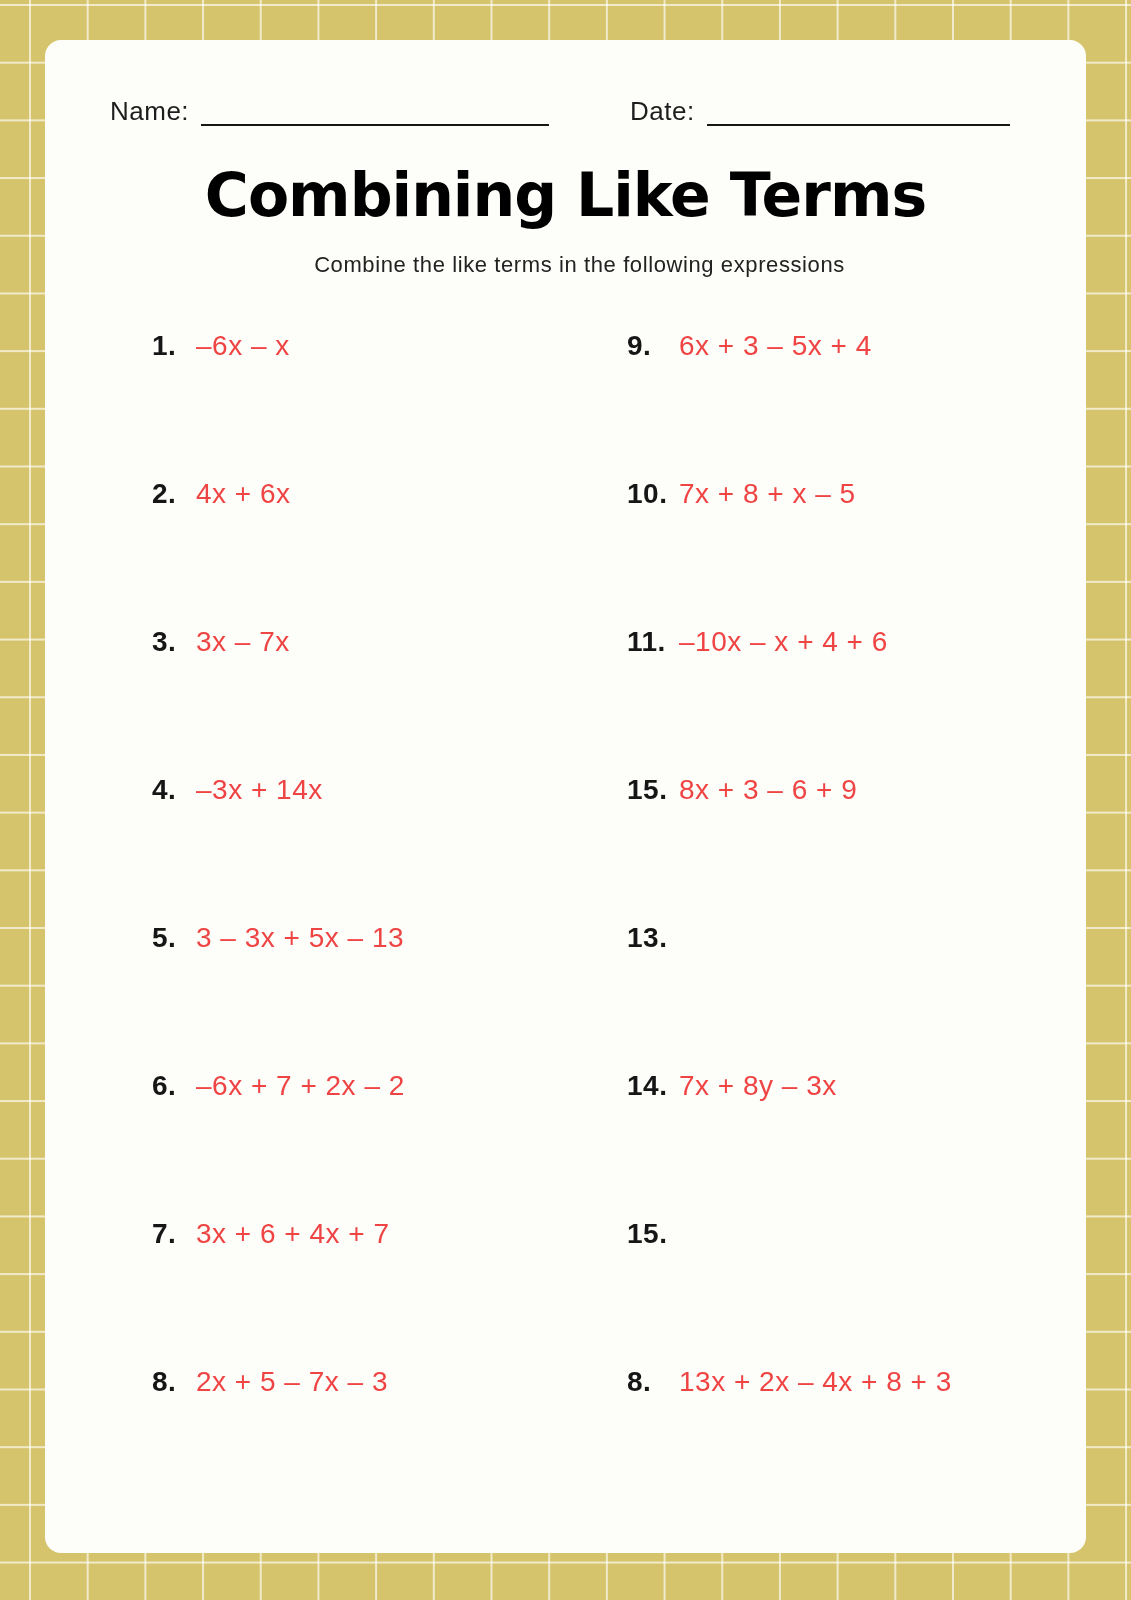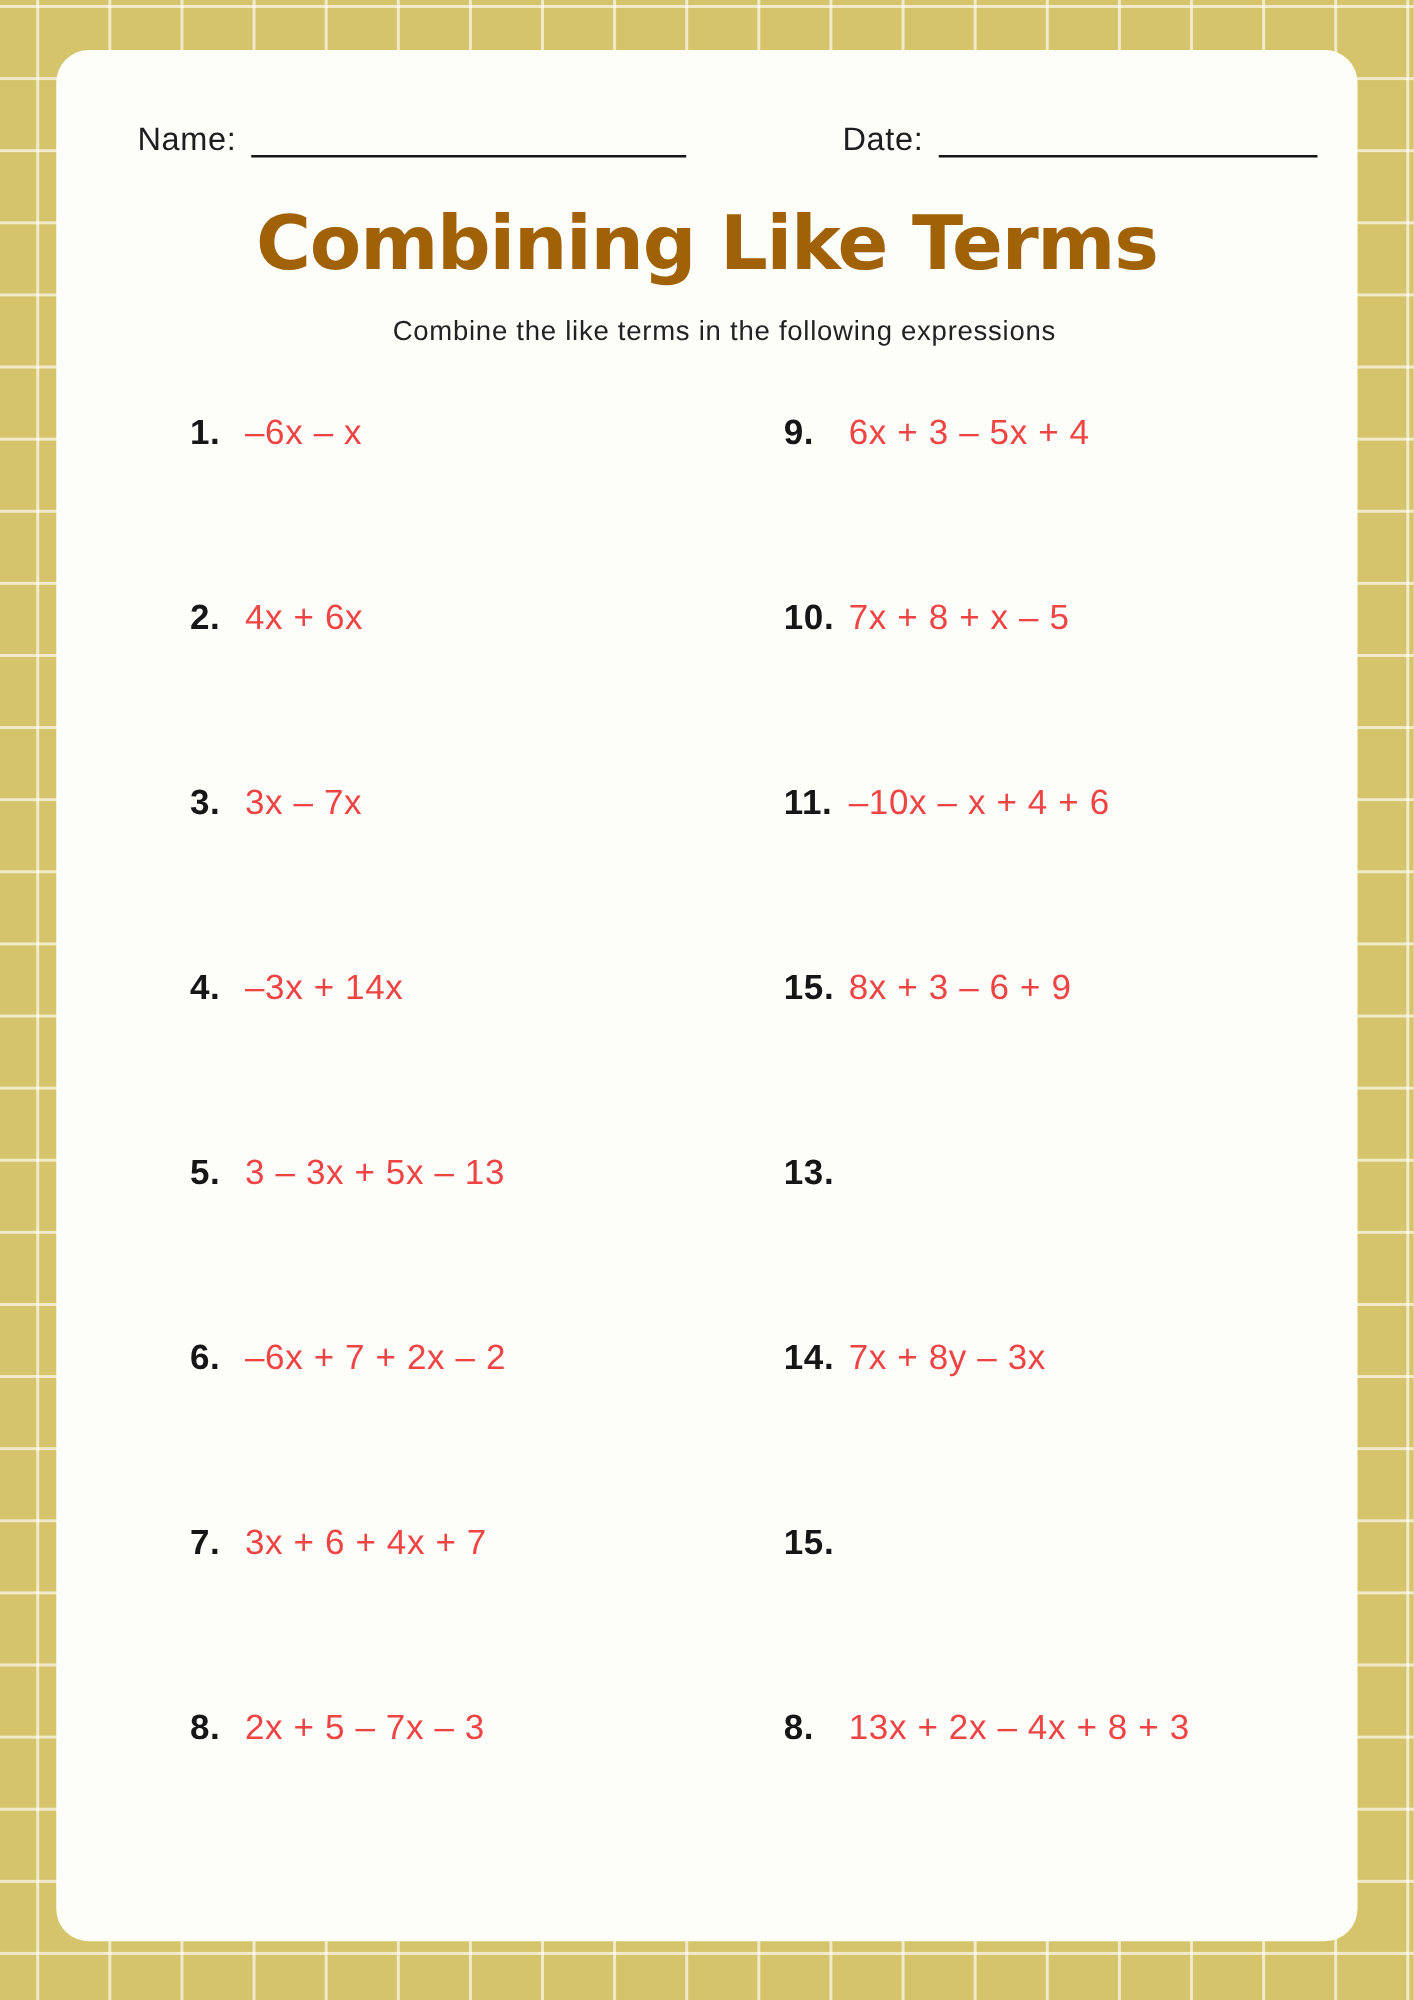--- a/index.html
+++ b/index.html
@@ -22,33 +22,33 @@
     color: #1d1d1d;
   }
 
   .card {
     position: absolute;
     left: 45px;
     top: 40px;
     right: 45px;
     bottom: 47px;
     background: #fdfdfa;
-    border-radius: 26px;
+    border-radius: 16px;
   }
 
   
   .field {
     position: absolute;
     top: 56px;
     display: flex;
     align-items: flex-end;
     gap: 12px;
   }
   .field-name  { left: 65px; }
-  .field-date  { left: 585px; margin-left: 44px; }
+  .field-date  { left: 585px; }
   .field-label {
     font-size: 26px;
     font-weight: 400;
     letter-spacing: 0.5px;
     line-height: 1;
     padding-bottom: 2px;
   }
   .blank {
     border-bottom: 2px solid #161616;
     height: 28px;
@@ -59,21 +59,21 @@
   .title {
     position: absolute;
     top: 120px;
     left: 0;
     width: 100%;
     text-align: center;
     font-family: "DejaVu Sans", "Liberation Sans", sans-serif;
     font-size: 60px;
     font-weight: bold;
     letter-spacing: -1px;
-    color: #a16207;
+    color: #000000;
   }
   .subtitle {
     position: absolute;
     top: 212px;
     left: 14px;
     width: 100%;
     text-align: center;
     font-size: 22px;
     letter-spacing: 0.6px;
     color: #222;

